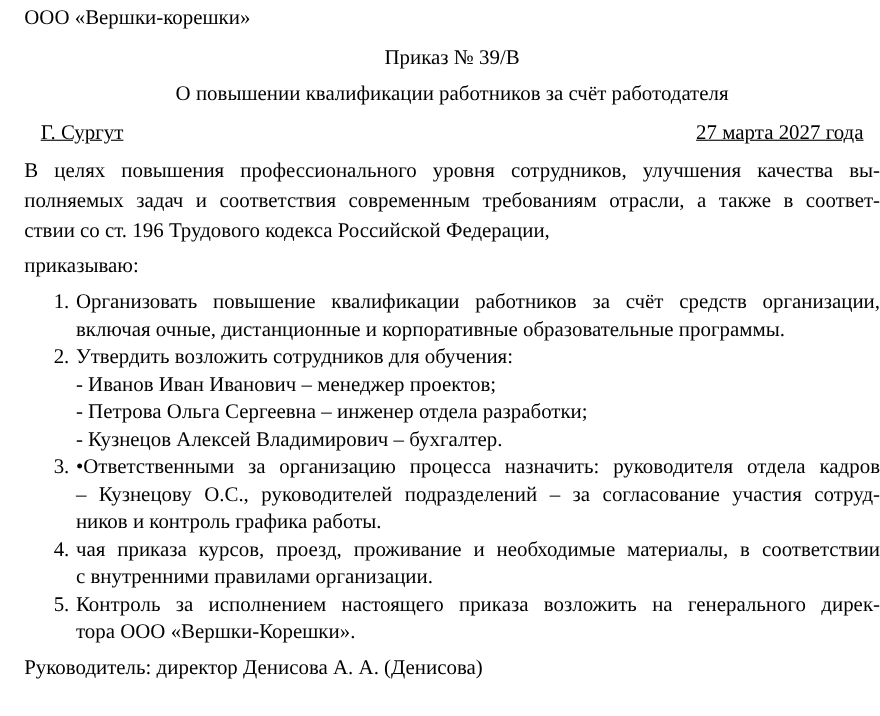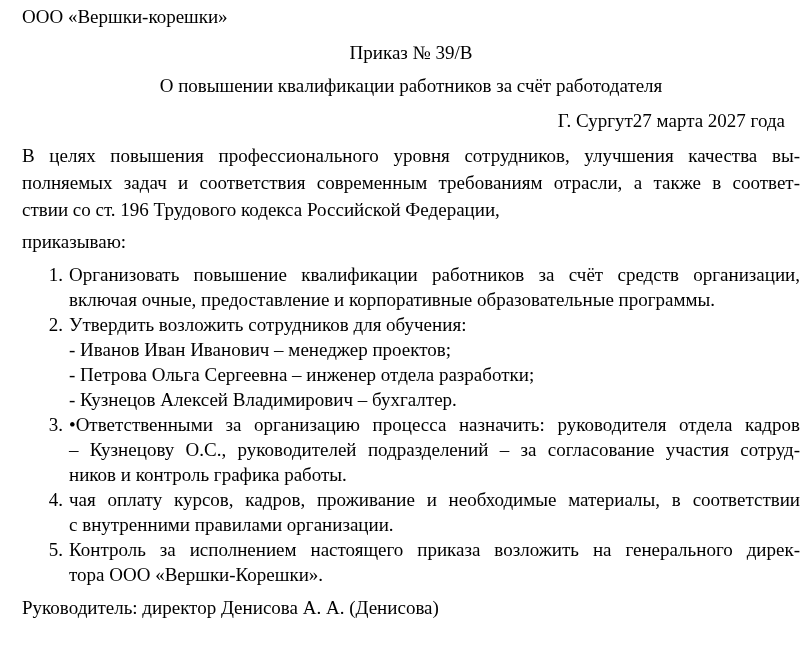--- a/index.html
+++ b/index.html
@@ -18,24 +18,25 @@
     padding: 4px 12px 0 10px;
     overflow: hidden;
     background: #ffffff;
     margin-left: 12px;
   }
   .company  { line-height: 26px; margin-bottom: 10px; }
   .title    { text-align: center; line-height: 26px; margin-bottom: 7px; }
   .subject  { text-align: center; line-height: 26px; margin-bottom: 9px; }
   .meta {
     display: flex;
-    justify-content: flex-end;
+    justify-content: space-between;
     line-height: 26px;
     padding: 0 15px;
     margin-bottom: 8px;
+    text-decoration: underline;
   }
   .intro { margin-bottom: 6px; }
   .intro .line { line-height: 27px; }
   .order-word { line-height: 26px; margin-bottom: 7px; }
   .list { margin-bottom: 8px; }
   .item { display: flex; }
   .num {
     width: 47px;
     min-width: 47px;
     box-sizing: border-box;
@@ -75,21 +76,21 @@
   </div>
 
   <div class="order-word">приказываю:</div>
 
   <div class="list">
 
     <div class="item">
       <span class="num">1.</span>
       <div class="item-body">
         <div class="line just">Организовать повышение квалификации работников за счёт средств организации,</div>
-        <div class="line">включая очные, предоставление и корпоративные образовательные программы.</div>
+        <div class="line">включая очные, дистанционные и корпоративные образовательные программы.</div>
       </div>
     </div>
 
     <div class="item">
       <span class="num">2.</span>
       <div class="item-body">
         <div class="line">Утвердить возложить сотрудников для обучения:</div>
         <div class="line">- Иванов Иван Иванович – менеджер проектов;</div>
         <div class="line">- Петрова Ольга Сергеевна – инженер отдела разработки;</div>
         <div class="line">- Кузнецов Алексей Владимирович – бухгалтер.</div>
@@ -101,21 +102,21 @@
       <div class="item-body">
         <div class="line just">•Ответственными за организацию процесса назначить: руководителя отдела кадров</div>
         <div class="line just">– Кузнецову О.С., руководителей подразделений – за согласование участия сотруд-</div>
         <div class="line">ников и контроль графика работы.</div>
       </div>
     </div>
 
     <div class="item">
       <span class="num">4.</span>
       <div class="item-body">
-        <div class="line just">чая оплату курсов, кадров, проживание и необходимые материалы, в соответствии</div>
+        <div class="line just">чая приказа курсов, проезд, проживание и необходимые материалы, в соответствии</div>
         <div class="line">с внутренними правилами организации.</div>
       </div>
     </div>
 
     <div class="item">
       <span class="num">5.</span>
       <div class="item-body">
         <div class="line just">Контроль за исполнением настоящего приказа возложить на генерального дирек-</div>
         <div class="line">тора ООО «Вершки-Корешки».</div>
       </div>

